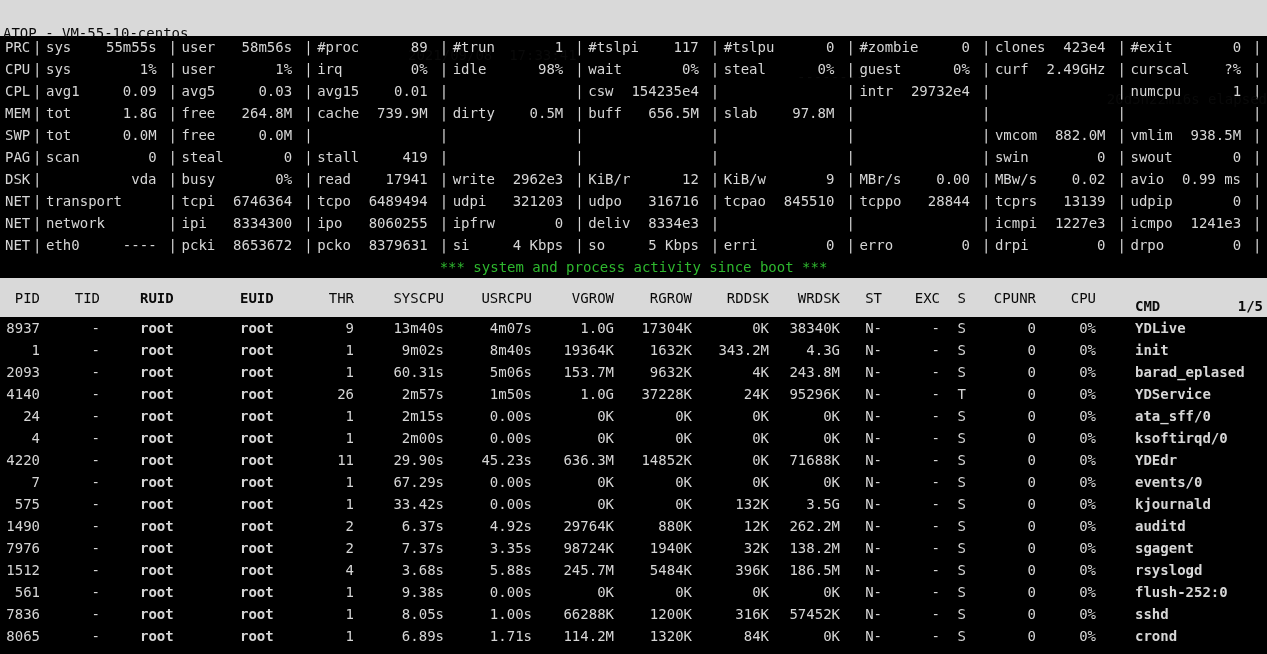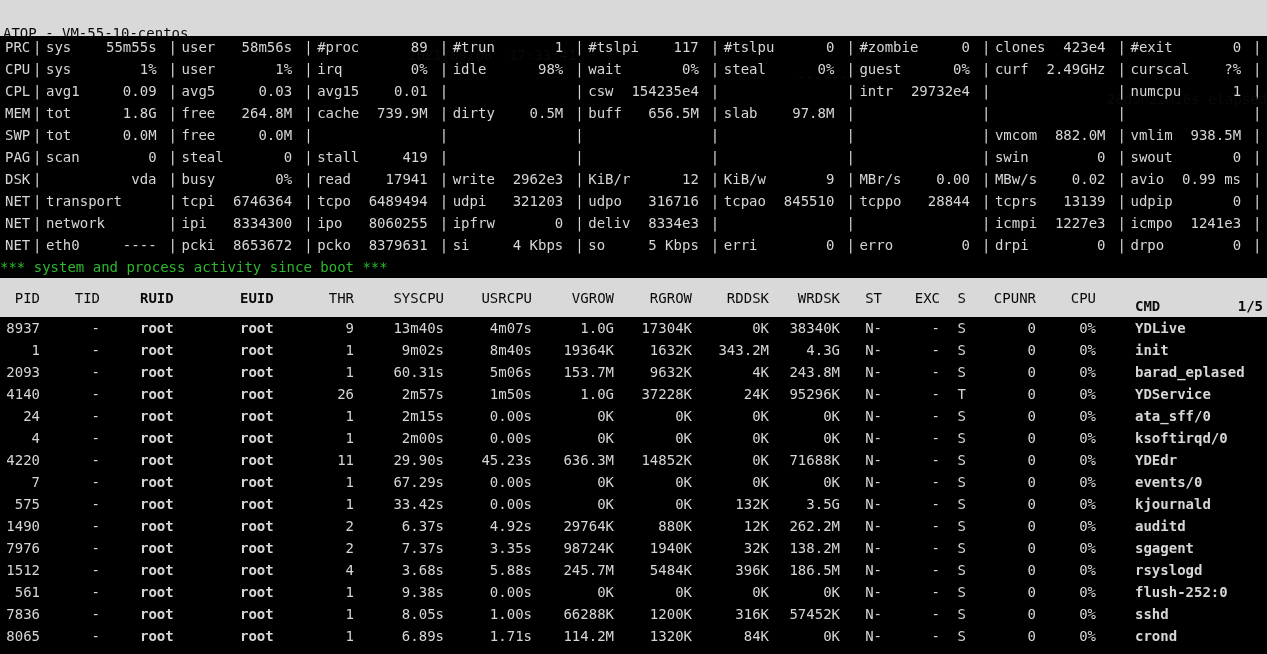--- a/index.html
+++ b/index.html
@@ -27,21 +27,21 @@
   .titlebar .dashes{position:absolute;left:797px;}
   .titlebar .elapsed{position:absolute;right:0;}
 
   .stat-row{display:flex;height:22px;white-space:pre;}
   .stat-label{flex:0 0 33px;padding-left:5px;}
   .stat-field{flex:1 1 0;position:relative;display:flex;padding:0 12px 0 13px;min-width:0;overflow:hidden;}
   .stat-field .pipe{position:absolute;left:0;}
   .stat-field .v{margin-left:auto;}
   .endpipe{flex:0 0 14px;}
 
-  .sep-line{height:22px;text-align:left;color:var(--green);white-space:pre;}
+  .sep-line{height:22px;text-align:center;color:var(--green);white-space:pre;}
 
   table.ptable{width:1267px;border-collapse:collapse;table-layout:fixed;}
   .ptable th,.ptable td{height:22px;padding:0;font-weight:normal;white-space:pre;overflow:hidden;}
   .ptable thead tr{background:var(--barbg);color:var(--barfg);}
   .ptable .right{text-align:right;padding-right:6px;}
   .ptable .left{text-align:left;font-weight:bold;}
   .ptable .c2{padding-left:34px;}
   .ptable .c3{padding-left:22px;}
   .ptable .c16{padding-left:33px;}
   .cmdhdr{display:flex;justify-content:space-between;padding-right:4px;margin-top:17px;}

